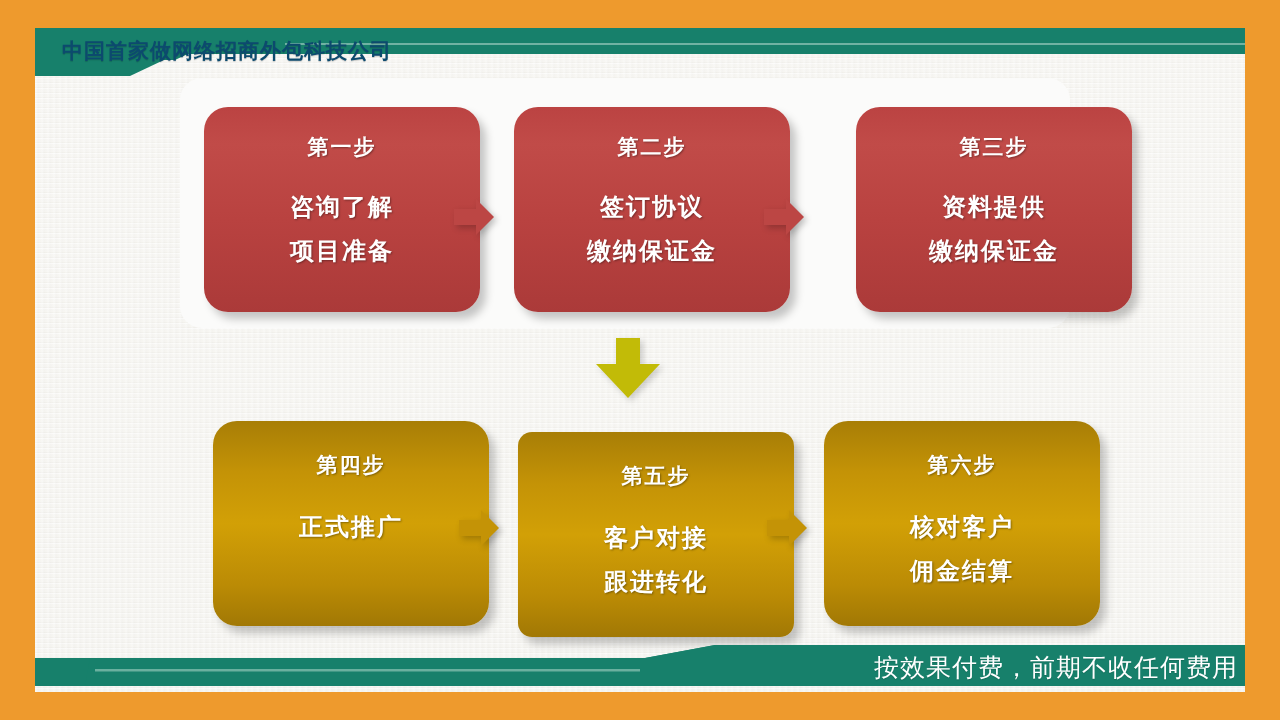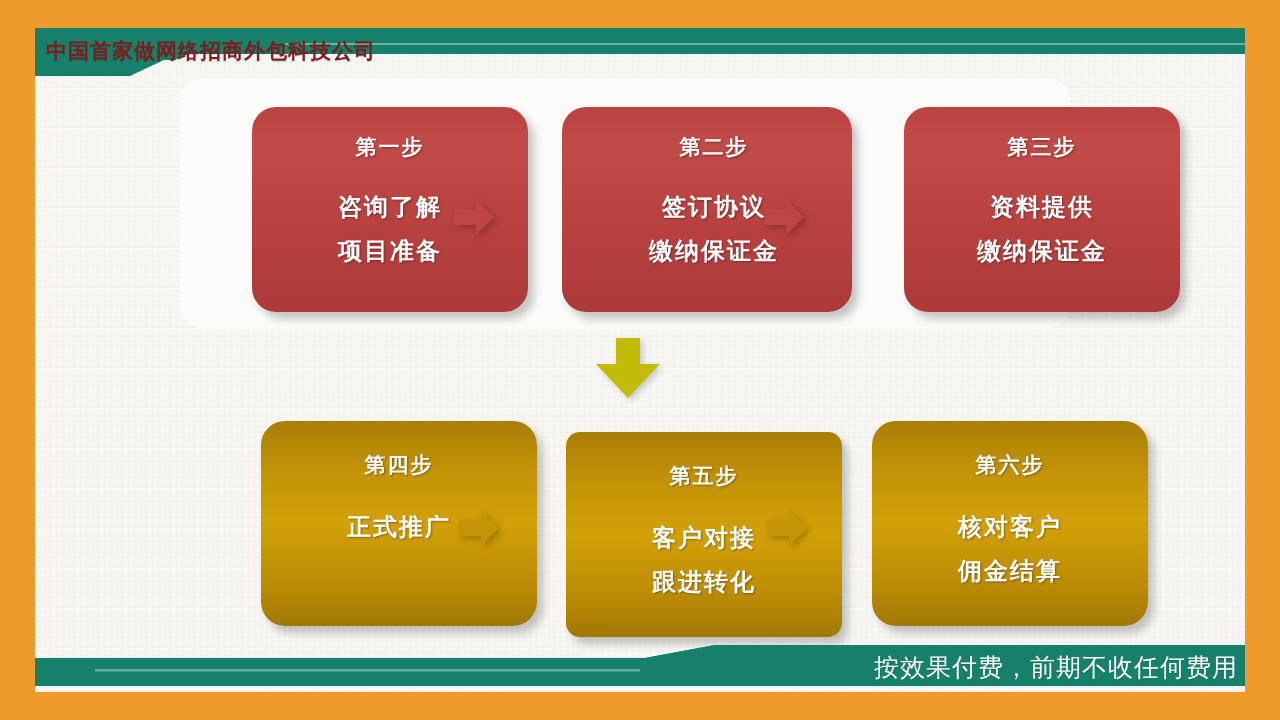--- a/index.html
+++ b/index.html
@@ -56,24 +56,24 @@
     left: 35px;
     top: 28px;
     width: 1210px;
     height: 48px;
     z-index: 4;
   }
   .header-band svg { display: block; }
 
   .header-title {
     position: absolute;
-    left: 46px;
+    left: 62px;
     top: 36px;
     z-index: 6;
-    color: #7f1d1d;
+    color: #0c4a6e;
     font-size: 21px;
     font-weight: bold;
     letter-spacing: 1px;
     line-height: 30px;
     white-space: nowrap;
     text-shadow: 0 1px 1px rgba(0,0,0,0.18);
   }
 
   
   .footer-band {
@@ -117,21 +117,20 @@
     width: 276px;
     height: 205px;
     border-radius: 24px;
     z-index: 3;
     box-shadow: 6px 7px 9px rgba(0,0,0,0.22);
     display: flex;
     flex-direction: column;
     align-items: center;
     color: #ffffff;
     overflow: hidden;
-    margin-left: 48px;
   }
   .card-red {
     background:
       linear-gradient(180deg, #bb4342 0%, #c14b48 18%, #b94240 55%, #ab3a39 100%);
   }
   .card-gold {
     background:
       linear-gradient(180deg, #a87e06 0%, #c49306 25%, #d2a006 50%, #bb8b05 80%, #a17805 100%);
   }
   .card-title {
@@ -150,21 +149,21 @@
     font-weight: bold;
     letter-spacing: 2px;
     line-height: 44px;
     text-shadow: 1px 1px 2px rgba(0,0,0,0.35);
   }
   .card-gold .card-title { margin-top: 30px; }
   .card-gold .card-body { margin-top: 26px; }
 
   
   #card-1 { left: 204px; top: 107px; }
-  #card-2 { left: 514px; top: 107px; padding-left: 14px; }
+  #card-2 { left: 514px; top: 107px; }
   #card-3 { left: 856px; top: 107px; }
   #card-4 { left: 213px; top: 421px; align-items: center; }
   #card-5 { left: 518px; top: 432px; border-radius: 14px; }
   #card-6 { left: 824px; top: 421px; }
 
   
   .arrow-h {
     position: absolute;
     width: 44px;
     height: 42px;

